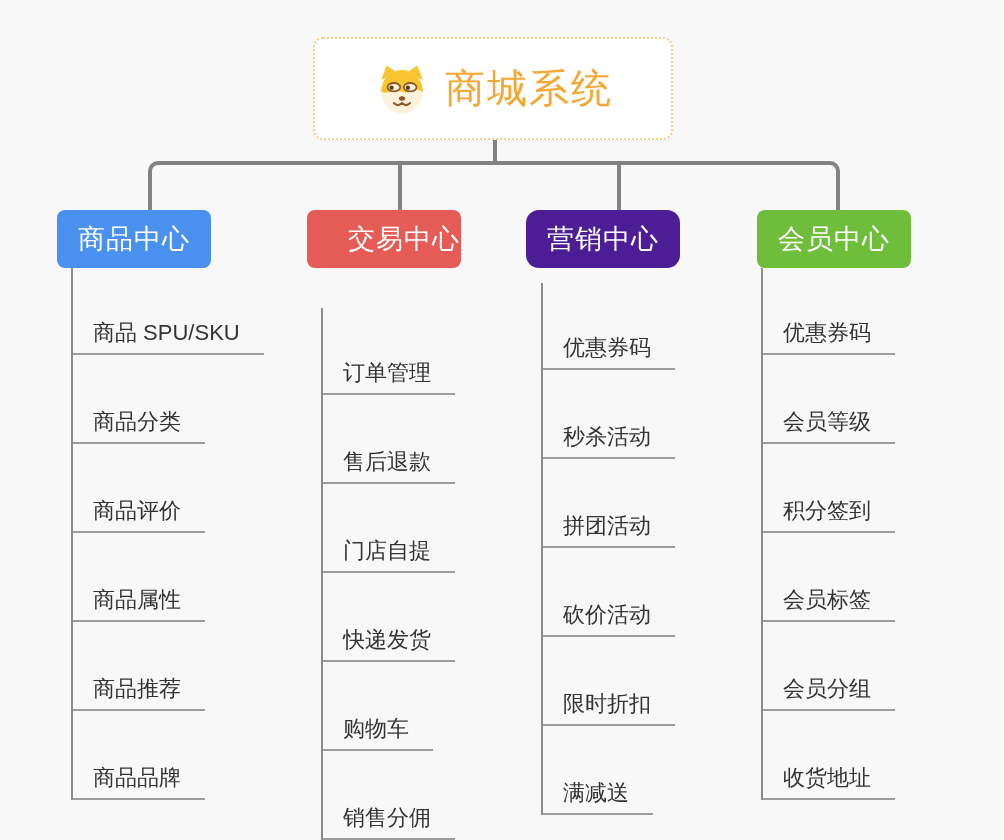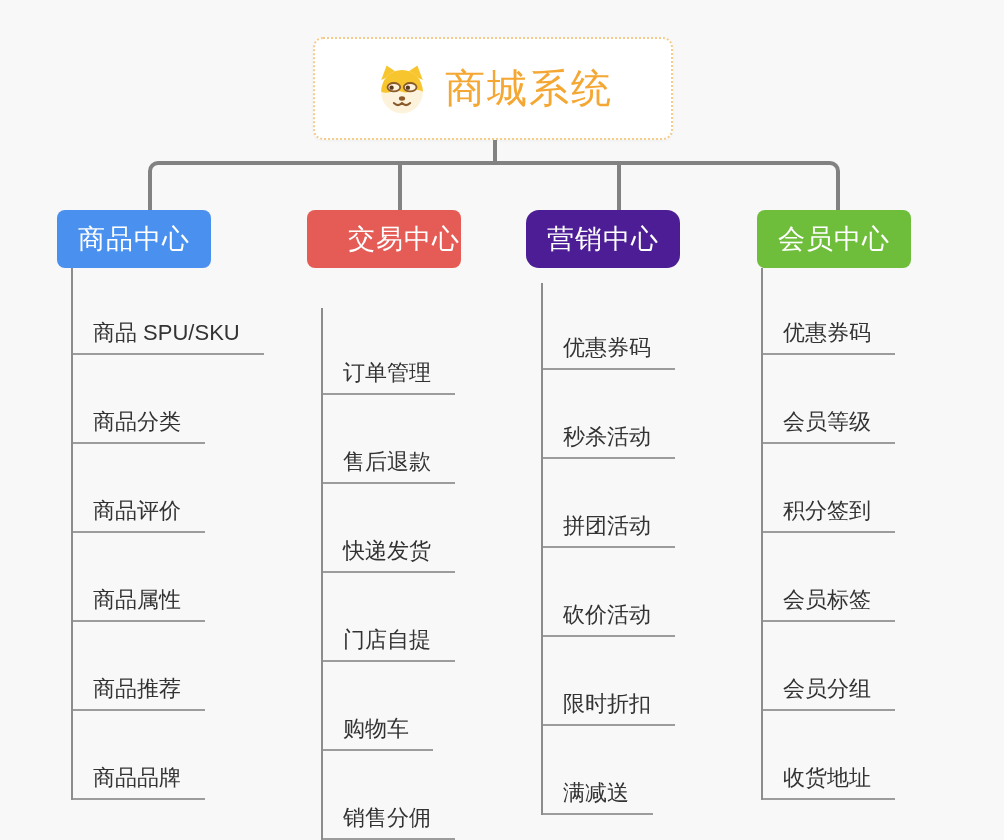--- a/index.html
+++ b/index.html
@@ -158,26 +158,26 @@
     </div>
   </div>
 <div class="leaf-column col-1">
     <div class="leaf-item">
       <div class="leaf-label">订单管理</div>
     </div>
     <div class="leaf-item">
       <div class="leaf-label">售后退款</div>
     </div>
     <div class="leaf-item">
+      <div class="leaf-label">门店自提</div>
+    </div>
+    <div class="leaf-item">
       <div class="leaf-label">快递发货</div>
     </div>
     <div class="leaf-item">
-      <div class="leaf-label">门店自提</div>
-    </div>
-    <div class="leaf-item">
       <div class="leaf-label">购物车</div>
     </div>
     <div class="leaf-item">
       <div class="leaf-label">销售分佣</div>
     </div>
   </div>
 <div class="leaf-column col-2">
     <div class="leaf-item">
       <div class="leaf-label">优惠券码</div>
     </div>

